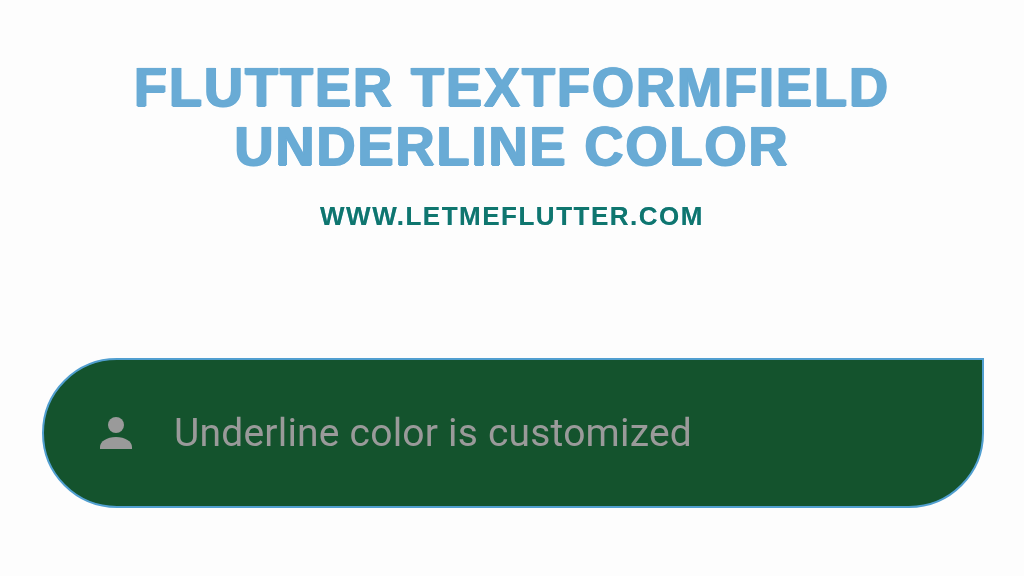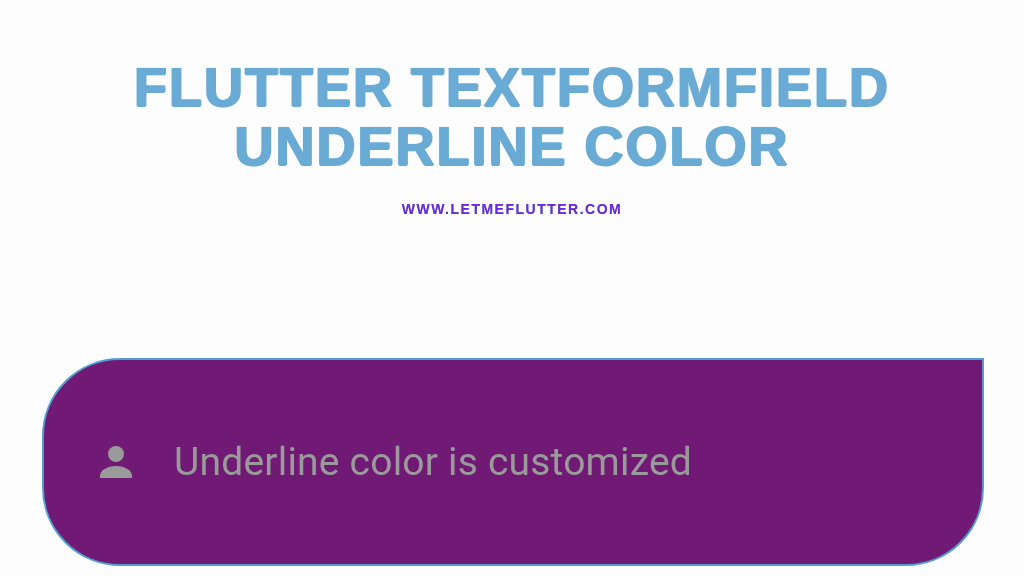--- a/index.html
+++ b/index.html
@@ -30,35 +30,35 @@
       text-shadow: 
         0 0 1px #6aa9d1,
         1px 0 0 #6aa9d1,
         -1px 0 0 #6aa9d1,
         0 1px 0 #6aa9d1;
       filter: contrast(1.05);
       transform: scaleY(1.02);
     }
     .subtitle {
       margin-top: 26px;
-      font-size: 14px;
+      font-size: 26px;
       font-weight: 900;
       letter-spacing: 1.5px;
-      color: #6d28d9;
+      color: #0f766e;
       font-family: Impact, "Arial Black", sans-serif;
       text-transform: uppercase;
       text-shadow: 0 0 0.5px #6aa9d1;
     }
     .field-container {
       position: absolute;
       left: 42px;
       right: 40px;
       top: 358px;
-      height: 208px;
-      background: #701a75;
+      height: 150px;
+      background: #14532d;
       border: 2.5px solid #519fd0;
       border-top-left-radius: 78px;
       border-bottom-left-radius: 78px;
       border-bottom-right-radius: 78px;
       border-top-right-radius: 0;
       display: flex;
       align-items: center;
       padding-left: 48px;
     }
     .person-icon {

